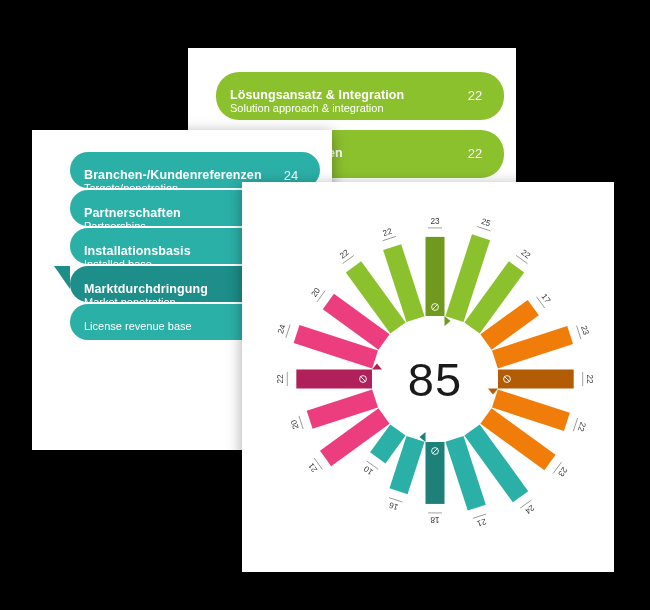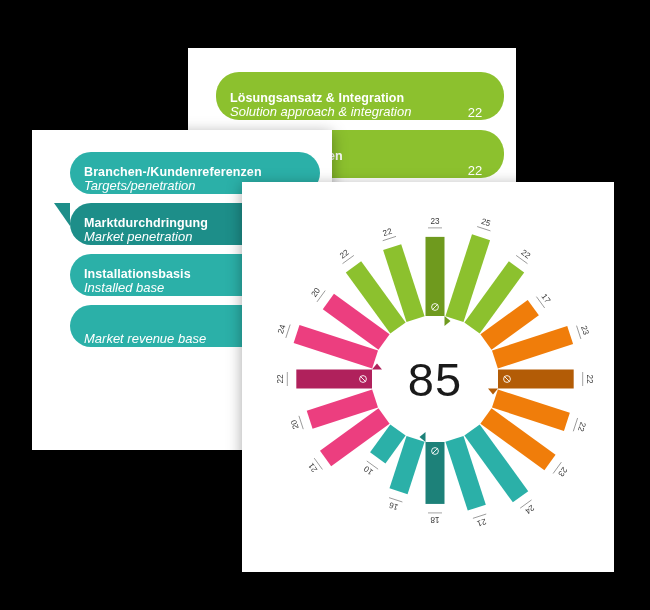--- a/index.html
+++ b/index.html
@@ -19,42 +19,42 @@
     box-shadow:0 3px 14px rgba(0,0,0,.35);
   }
   #card-back  {left:188px;top:48px;width:328px;height:330px;}
   #card-mid   {left:32px;top:130px;width:300px;height:320px;}
   #card-front {left:242px;top:182px;width:372px;height:390px;}
 
   
   .rows{position:absolute;left:28px;right:10px;top:24px;}
   .row{
     position:relative;
-    display:flex;align-items:flex-end;
+    display:flex;align-items:flex-start;
     height:45px;
     margin-bottom:9px;
-    padding:5px 12px 0 14px;
+    padding:16px 12px 0 14px;
     color:#ffffff;
     box-sizing:border-box;
     border-radius:23px;
   }
   .row .txt{flex:1 1 auto;line-height:1.12;}
   .row .de{font-size:12.5px;font-weight:bold;letter-spacing:.1px;white-space:nowrap;}
-  .row .en{font-size:13px;font-style:italic;white-space:nowrap;}
+  .row .en{font-size:11px;white-space:nowrap;}
   .row .val{
     flex:0 0 auto;width:34px;text-align:center;
     font-size:13px;
   }
   
   #card-back .rows{left:28px;right:12px;top:24px;}
   #card-back .row{background:#8cc12e;height:48px;margin-bottom:10px;}
   #card-back .row.alt{background:#74a022;}
   
   #card-mid .rows{left:38px;right:12px;top:22px;}
-  #card-mid .row{background:#2bb0a8;height:42px;margin-bottom:9px;}
+  #card-mid .row{background:#2bb0a8;height:36px;margin-bottom:2px;}
   #card-mid .row.selected{background:#1d8e89;}
   
   .row.selected:before{
     content:"";
     position:absolute;
     left:-16px;top:0;
     width:0;height:0;
     border-top:23px solid #1d8e89;
     border-bottom:23px solid transparent;
     border-left:16px solid transparent;
@@ -106,37 +106,44 @@
 
   <div class="card" id="card-mid">
     <div class="rows" id="rows-mid">
         <div class="row">
           <div class="txt">
             <div class="de">Branchen-/Kundenreferenzen</div>
             <div class="en">Targets/penetration</div>
           </div>
           <div class="val">24</div>
         </div>
+        <div class="row">
+          <div class="txt">
+            <div class="de">Partnerschaften</div>
+            <div class="en">Partnerships</div>
+          </div>
+          <div class="val"></div>
+        </div>
+        <div class="row">
+          <div class="txt">
+            <div class="de">Installationsbasis</div>
+            <div class="en">Installed base</div>
+          </div>
+          <div class="val"></div>
+        </div>
         <div class="row selected">
           <div class="txt">
             <div class="de">Marktdurchdringung</div>
             <div class="en">Market penetration</div>
           </div>
           <div class="val"></div>
         </div>
         <div class="row">
           <div class="txt">
-            <div class="de">Installationsbasis</div>
-            <div class="en">Installed base</div>
-          </div>
-          <div class="val"></div>
-        </div>
-        <div class="row">
-          <div class="txt">
-            <div class="en">Market revenue base</div>
+            <div class="en">License revenue base</div>
           </div>
           <div class="val"></div>
         </div>
       </div>
   </div>
 
   <div class="card" id="card-front">
     <div id="radial">
         <svg width="372" height="390" viewBox="0 0 372 390">
           <g>

